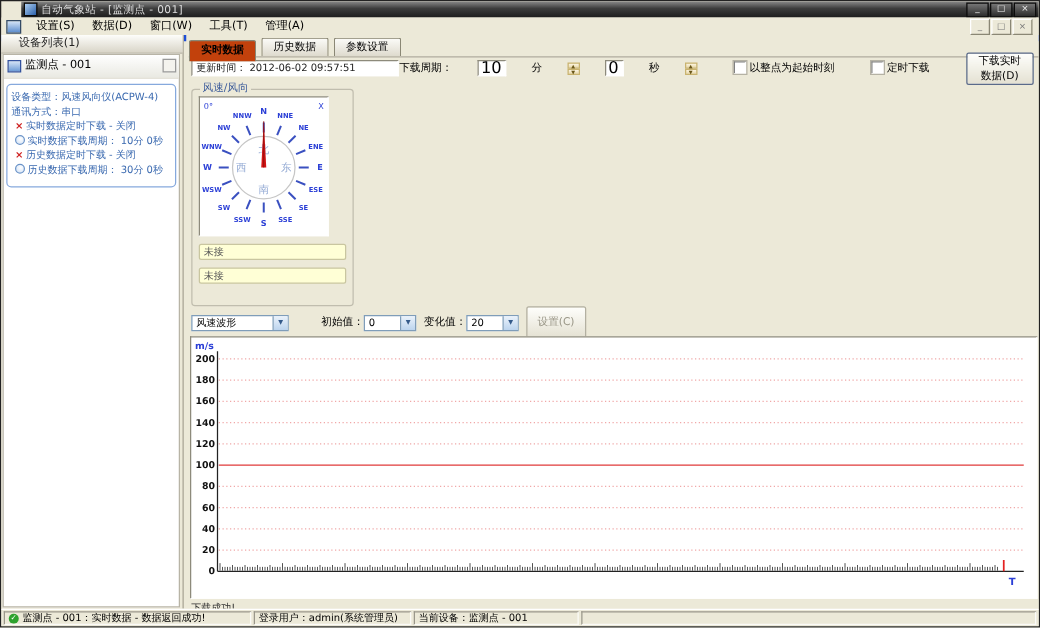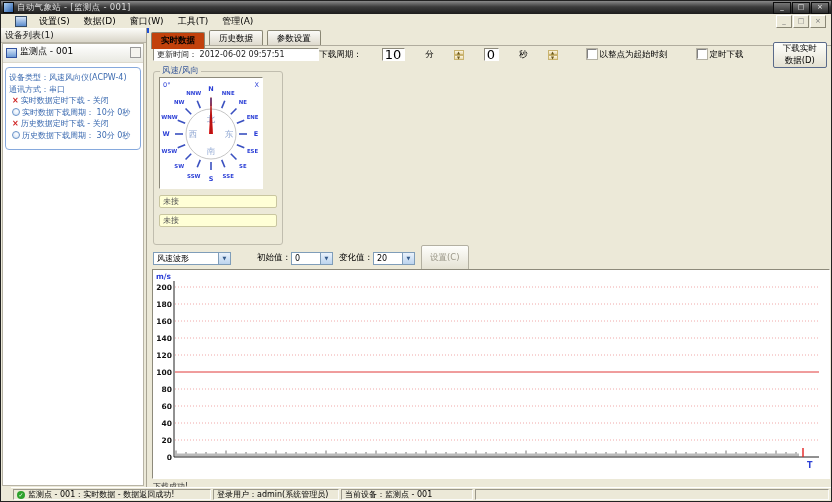--- a/index.html
+++ b/index.html
@@ -1,41 +1,41 @@
 <!DOCTYPE html>
 <html><head>
 <meta charset="utf-8">
 <style>
   html,body{margin:0;padding:0;background:#888;}
   .window{position:relative;width:832px;height:502px;background:#ece9d8;
           font-family:"DejaVu Sans","Liberation Sans",sans-serif;font-size:9px;color:#000;
           overflow:hidden;border:1px solid #222;box-sizing:border-box;}
   
-  .titlebar{position:absolute;left:0;top:0;right:0;height:13px;
+  .titlebar{position:absolute;left:16px;top:0;right:0;height:13px;
             background:linear-gradient(#8a8a8a,#3c3c3c 45%,#1d1d1d);
             color:#ddd;display:flex;align-items:center;padding:0 2px;font-size:8.5px;}
   .app-icon{width:9px;height:9px;background:linear-gradient(135deg,#aed0f2,#2a5faa);
             border:1px solid #0a0a0a;margin-right:3px;flex:none;}
   .title-text{flex:1;white-space:nowrap;overflow:hidden;letter-spacing:.3px;}
   .win-btns{display:flex;gap:1px;flex:none;}
   .win-btn{width:16px;height:10px;background:linear-gradient(#767676,#2c2c2c);
            border:1px solid #0c0c0c;color:#eee;font-size:7px;line-height:9px;text-align:center;}
   
   .menubar{position:absolute;left:0;top:13px;right:0;height:14px;background:#ece9d8;
-           border-bottom:5px solid #1d4ed8;display:flex;align-items:center;padding:0 2px;margin-left:10px;}
+           border-bottom:5px solid #1d4ed8;display:flex;align-items:center;padding:0 2px;}
   .mdi-icon{width:10px;height:9px;border:1px solid #334a66;
             background:linear-gradient(#d5e4f7,#5b8ccd);margin:0 5px 0 2px;flex:none;}
   .menu-item{padding:0 7px;height:13px;line-height:13px;white-space:nowrap;}
   .mdi-btns{margin-left:auto;display:flex;gap:1px;padding-right:3px;}
   .mdi-btn{width:14px;height:11px;border:1px solid;border-color:#fff #8a8775 #8a8775 #fff;
            background:#ece9d8;color:#777;font-size:7px;line-height:10px;text-align:center;}
   
   .sidebar{position:absolute;left:0;top:27px;width:146px;bottom:14px;background:#ece9d8;
            border-right:1px solid #a8a494;box-sizing:border-box;}
-  .sidebar-header{height:14px;line-height:14px;padding-left:4px;
+  .sidebar-header{height:14px;line-height:14px;padding-left:14px;
                   background:linear-gradient(#fdfdfa,#d9d5c8);border-bottom:1px solid #b8b4a6;color:#222;}
   .tree{position:absolute;left:1px;right:2px;top:15px;bottom:1px;background:#fff;
         border:1px solid #b8b4a6;overflow:hidden;}
   .tree-item{height:14px;display:flex;align-items:flex-end;padding:0 2px 4px 3px;
              background:linear-gradient(#ffffff,#e9e9e2);border-bottom:1px solid #dcd9cd;}
   .tree-icon{width:9px;height:8px;border:1px solid #33529e;
              background:linear-gradient(#d5e4f7,#6d9bd6);margin-right:3px;flex:none;}
   .tree-label{flex:1;white-space:nowrap;overflow:hidden;}
   .tree-toggle{width:9px;height:9px;border:1px solid #999;background:#f4f3ee;flex:none;}
   .info-box{margin:4px 2px;border:1px solid #86a9dd;border-radius:4px;
@@ -85,21 +85,21 @@
   .combo-btn{width:11px;background:linear-gradient(#eaf2fb,#bcd4ee);border-left:1px solid #7f9db9;
              color:#345a8a;font-size:5px;line-height:11px;text-align:center;flex:none;}
   .combo.w-main{width:78px;}
   .combo.w-small{width:42px;}
   .ml14{margin-left:26px;} .ml6{margin-left:6px;}
   
   .chart-box{position:absolute;left:3px;top:241px;width:678px;height:210px;background:#fff;box-sizing:border-box;}
   .chart-box svg{display:block;}
   .chart-status{position:absolute;left:4px;top:453px;font-size:8px;color:#333;}
   
-  .statusbar{position:absolute;left:10px;bottom:0;right:0;height:14px;background:#ece9d8;
+  .statusbar{position:absolute;left:0;bottom:0;right:0;height:14px;background:#ece9d8;
              border-top:1px solid #fff;display:flex;gap:2px;padding:1px 2px;box-sizing:border-box;}
   .pane{border:1px solid;border-color:#9a978a #fbfbf8 #fbfbf8 #9a978a;font-size:8px;
         display:flex;align-items:center;padding:0 3px;white-space:nowrap;overflow:hidden;box-sizing:border-box;}
   .p1{width:198px;} .p2{width:126px;} .p3{width:132px;} .p4{flex:1;}
   .status-ok{width:8px;height:8px;border-radius:50%;background:#2ea22e;color:#fff;font-size:6px;
              line-height:8px;text-align:center;margin-right:3px;flex:none;}
 </style>
 </head>
 <body>
 

